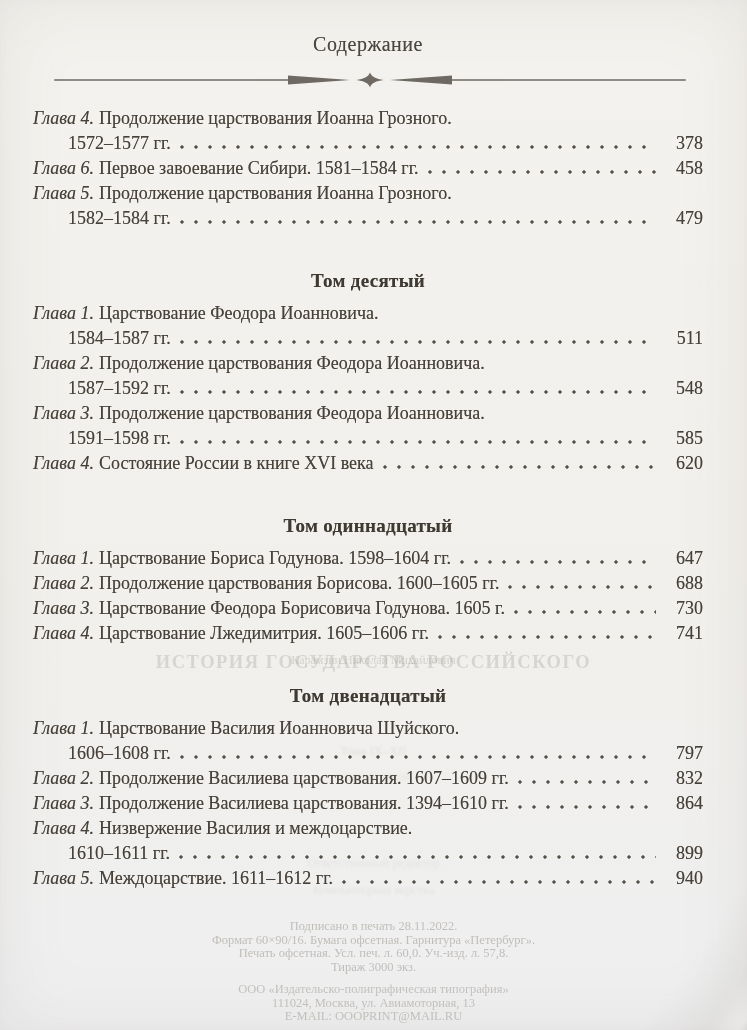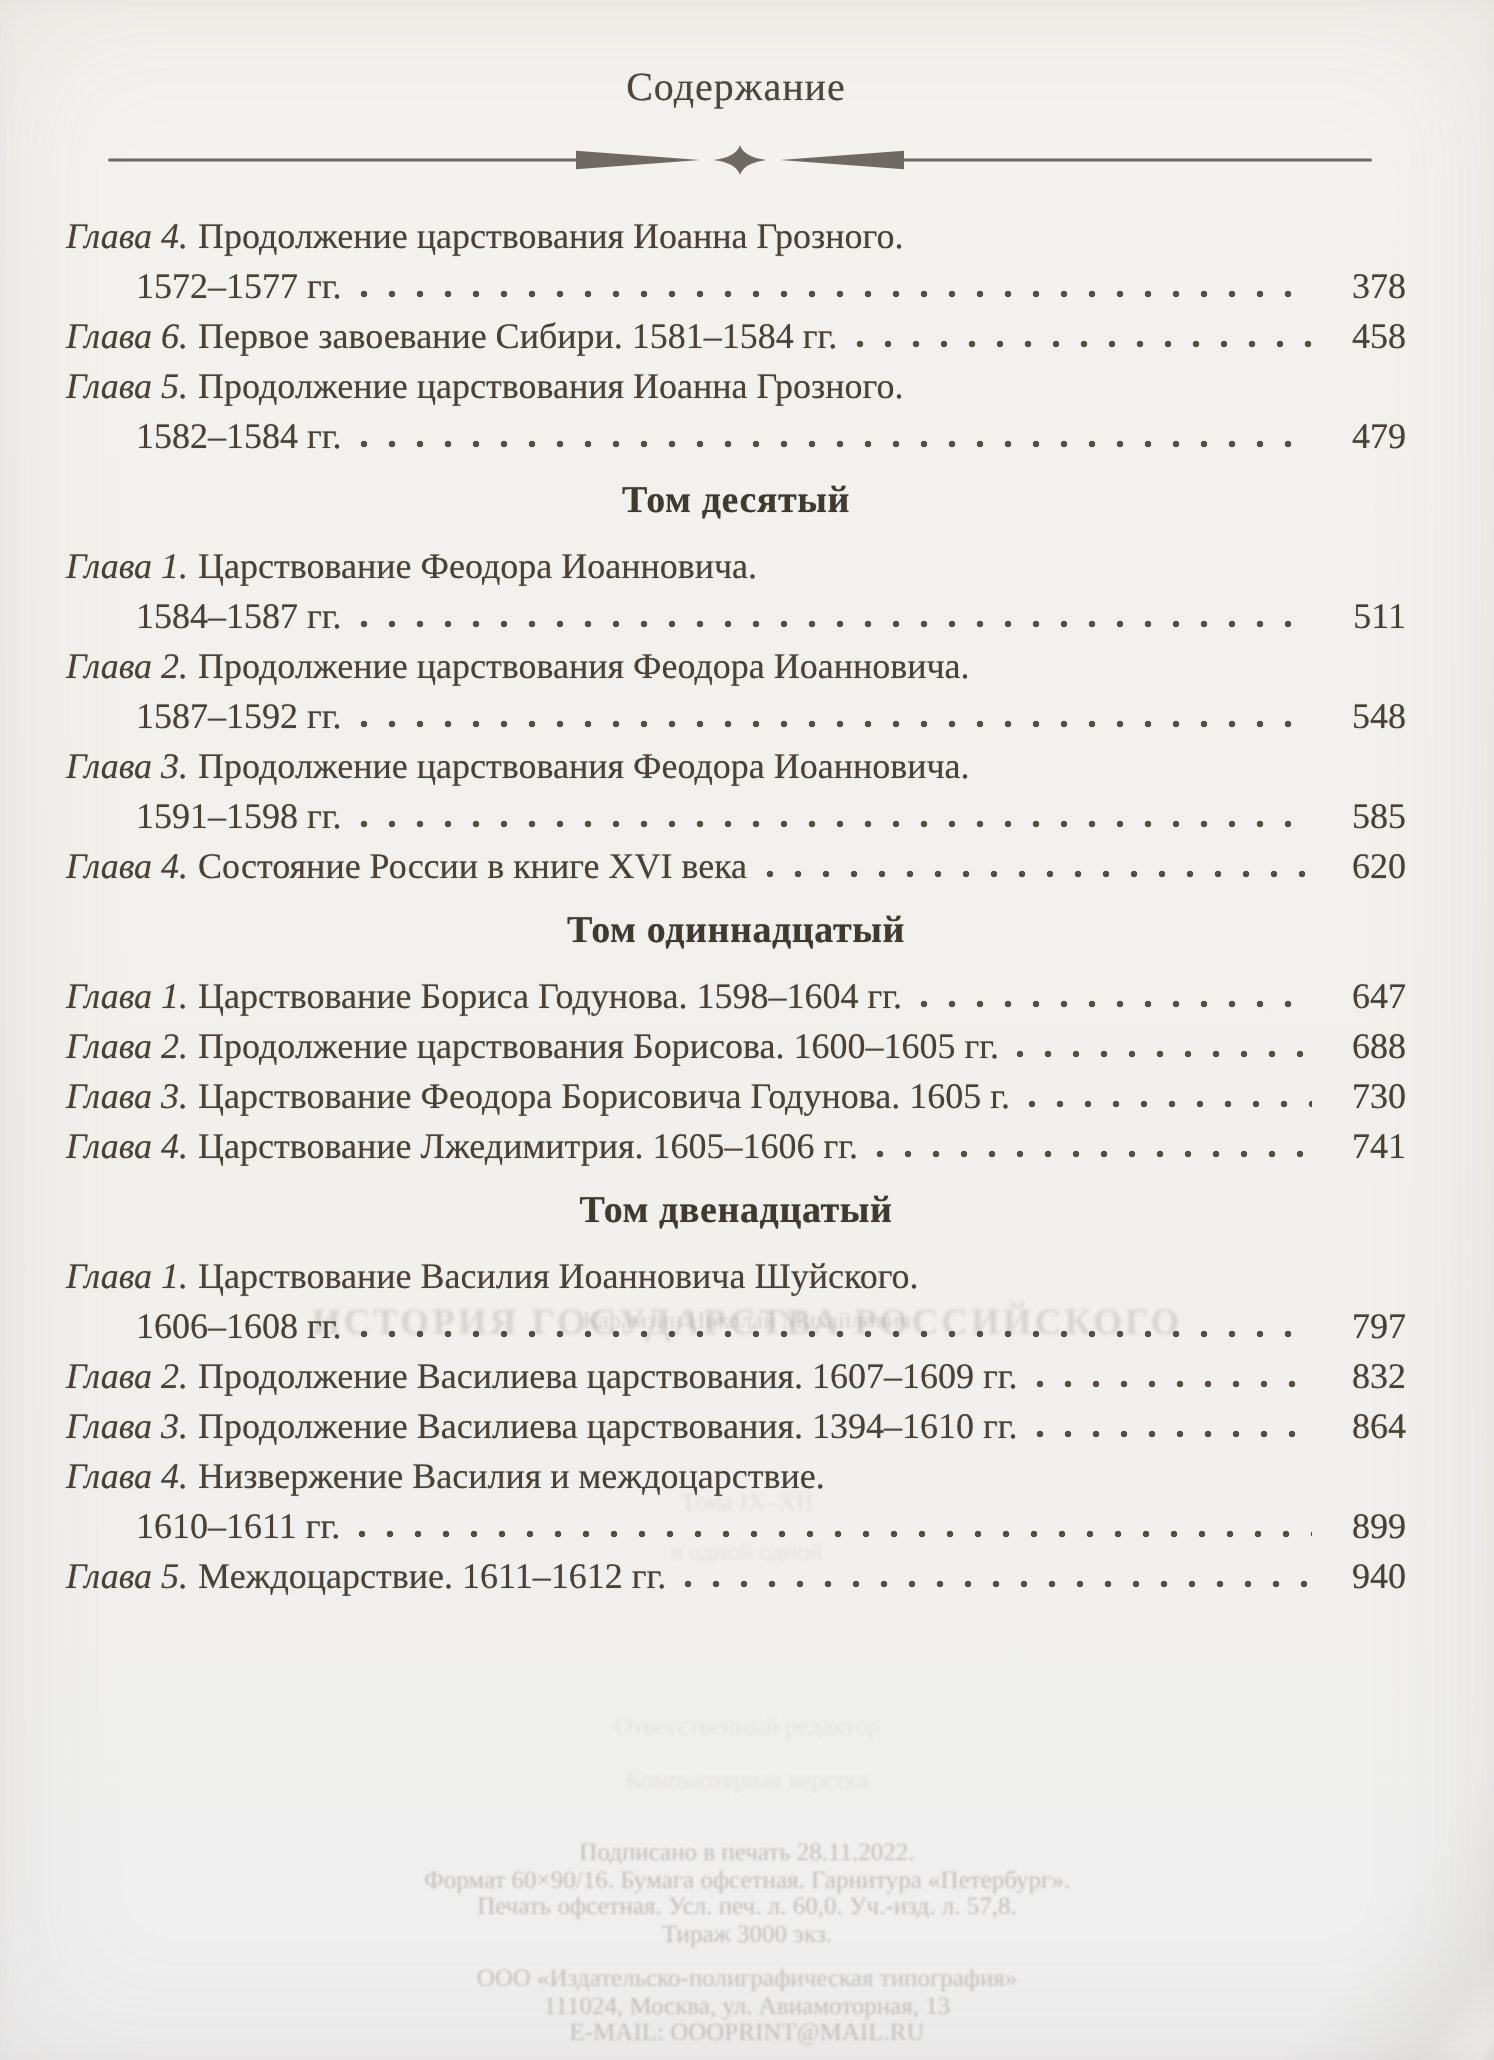--- a/index.html
+++ b/index.html
@@ -38,21 +38,21 @@
   .row{display:flex;align-items:baseline;}
   .l2{padding-left:35px;}
   .leader{
     flex:1 1 auto;height:4px;margin:0 13px 0 9px;
     background-image:radial-gradient(circle at 2px 2px, rgba(71,65,57,0.92) 1.45px, rgba(0,0,0,0) 1.8px);
     background-size:14px 4px;background-repeat:repeat-x;background-position:0 50%;
   }
   .pg{min-width:34px;text-align:right;}
   .vol-heading{
     text-align:center;font-weight:700;font-size:19px;line-height:25px;
-    color:#3e3931;margin:7px 0 8px 0;letter-spacing:0.3px;
+    color:#3e3931;margin:37px 0 8px 0;letter-spacing:0.3px;
   }
 
   
   .ghost{position:absolute;left:0;right:0;text-align:center;z-index:1;pointer-events:none;color:#8d887f;}
   .g-author{top:653px;font-size:12px;opacity:0.28;filter:blur(0.5px);}
   .g-title{top:652px;font-size:18.5px;font-weight:700;letter-spacing:1.5px;opacity:0.25;filter:blur(0.7px);}
   .g-small{font-size:12.5px;filter:blur(0.8px);}
   .g-m1{top:744px;opacity:0.15;}
   .g-m2{top:769px;opacity:0.12;}
   .g-m3{top:856px;opacity:0.12;}

